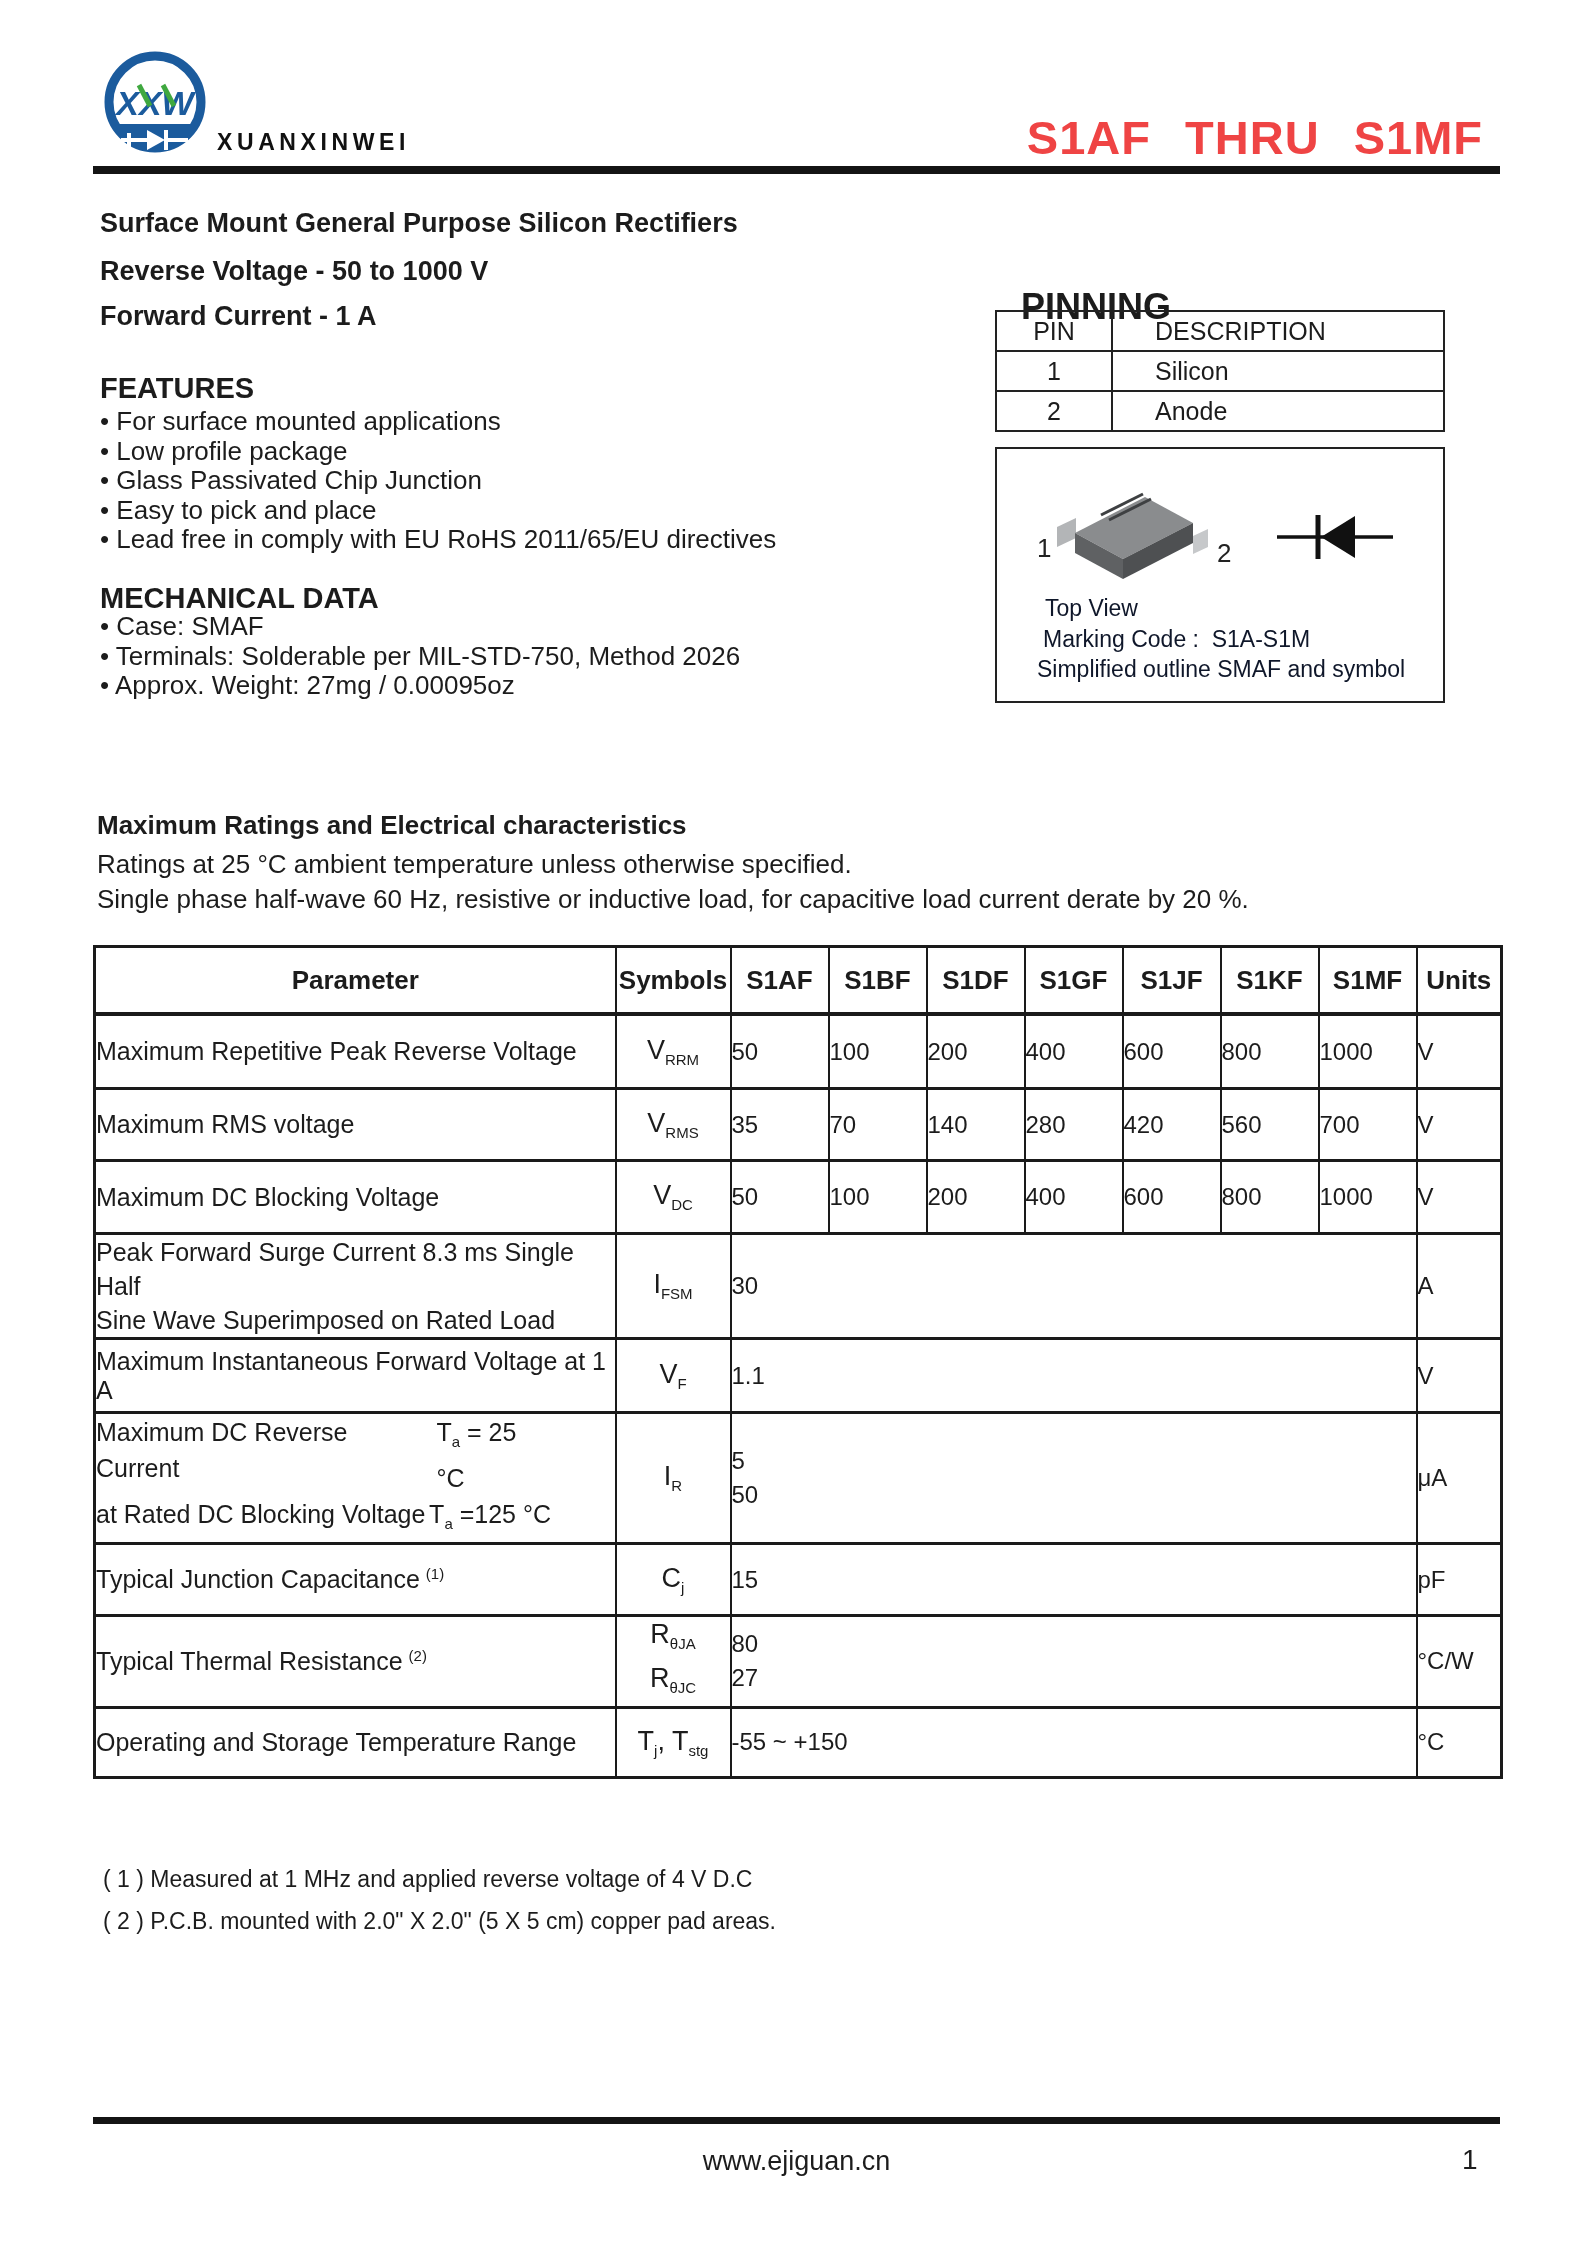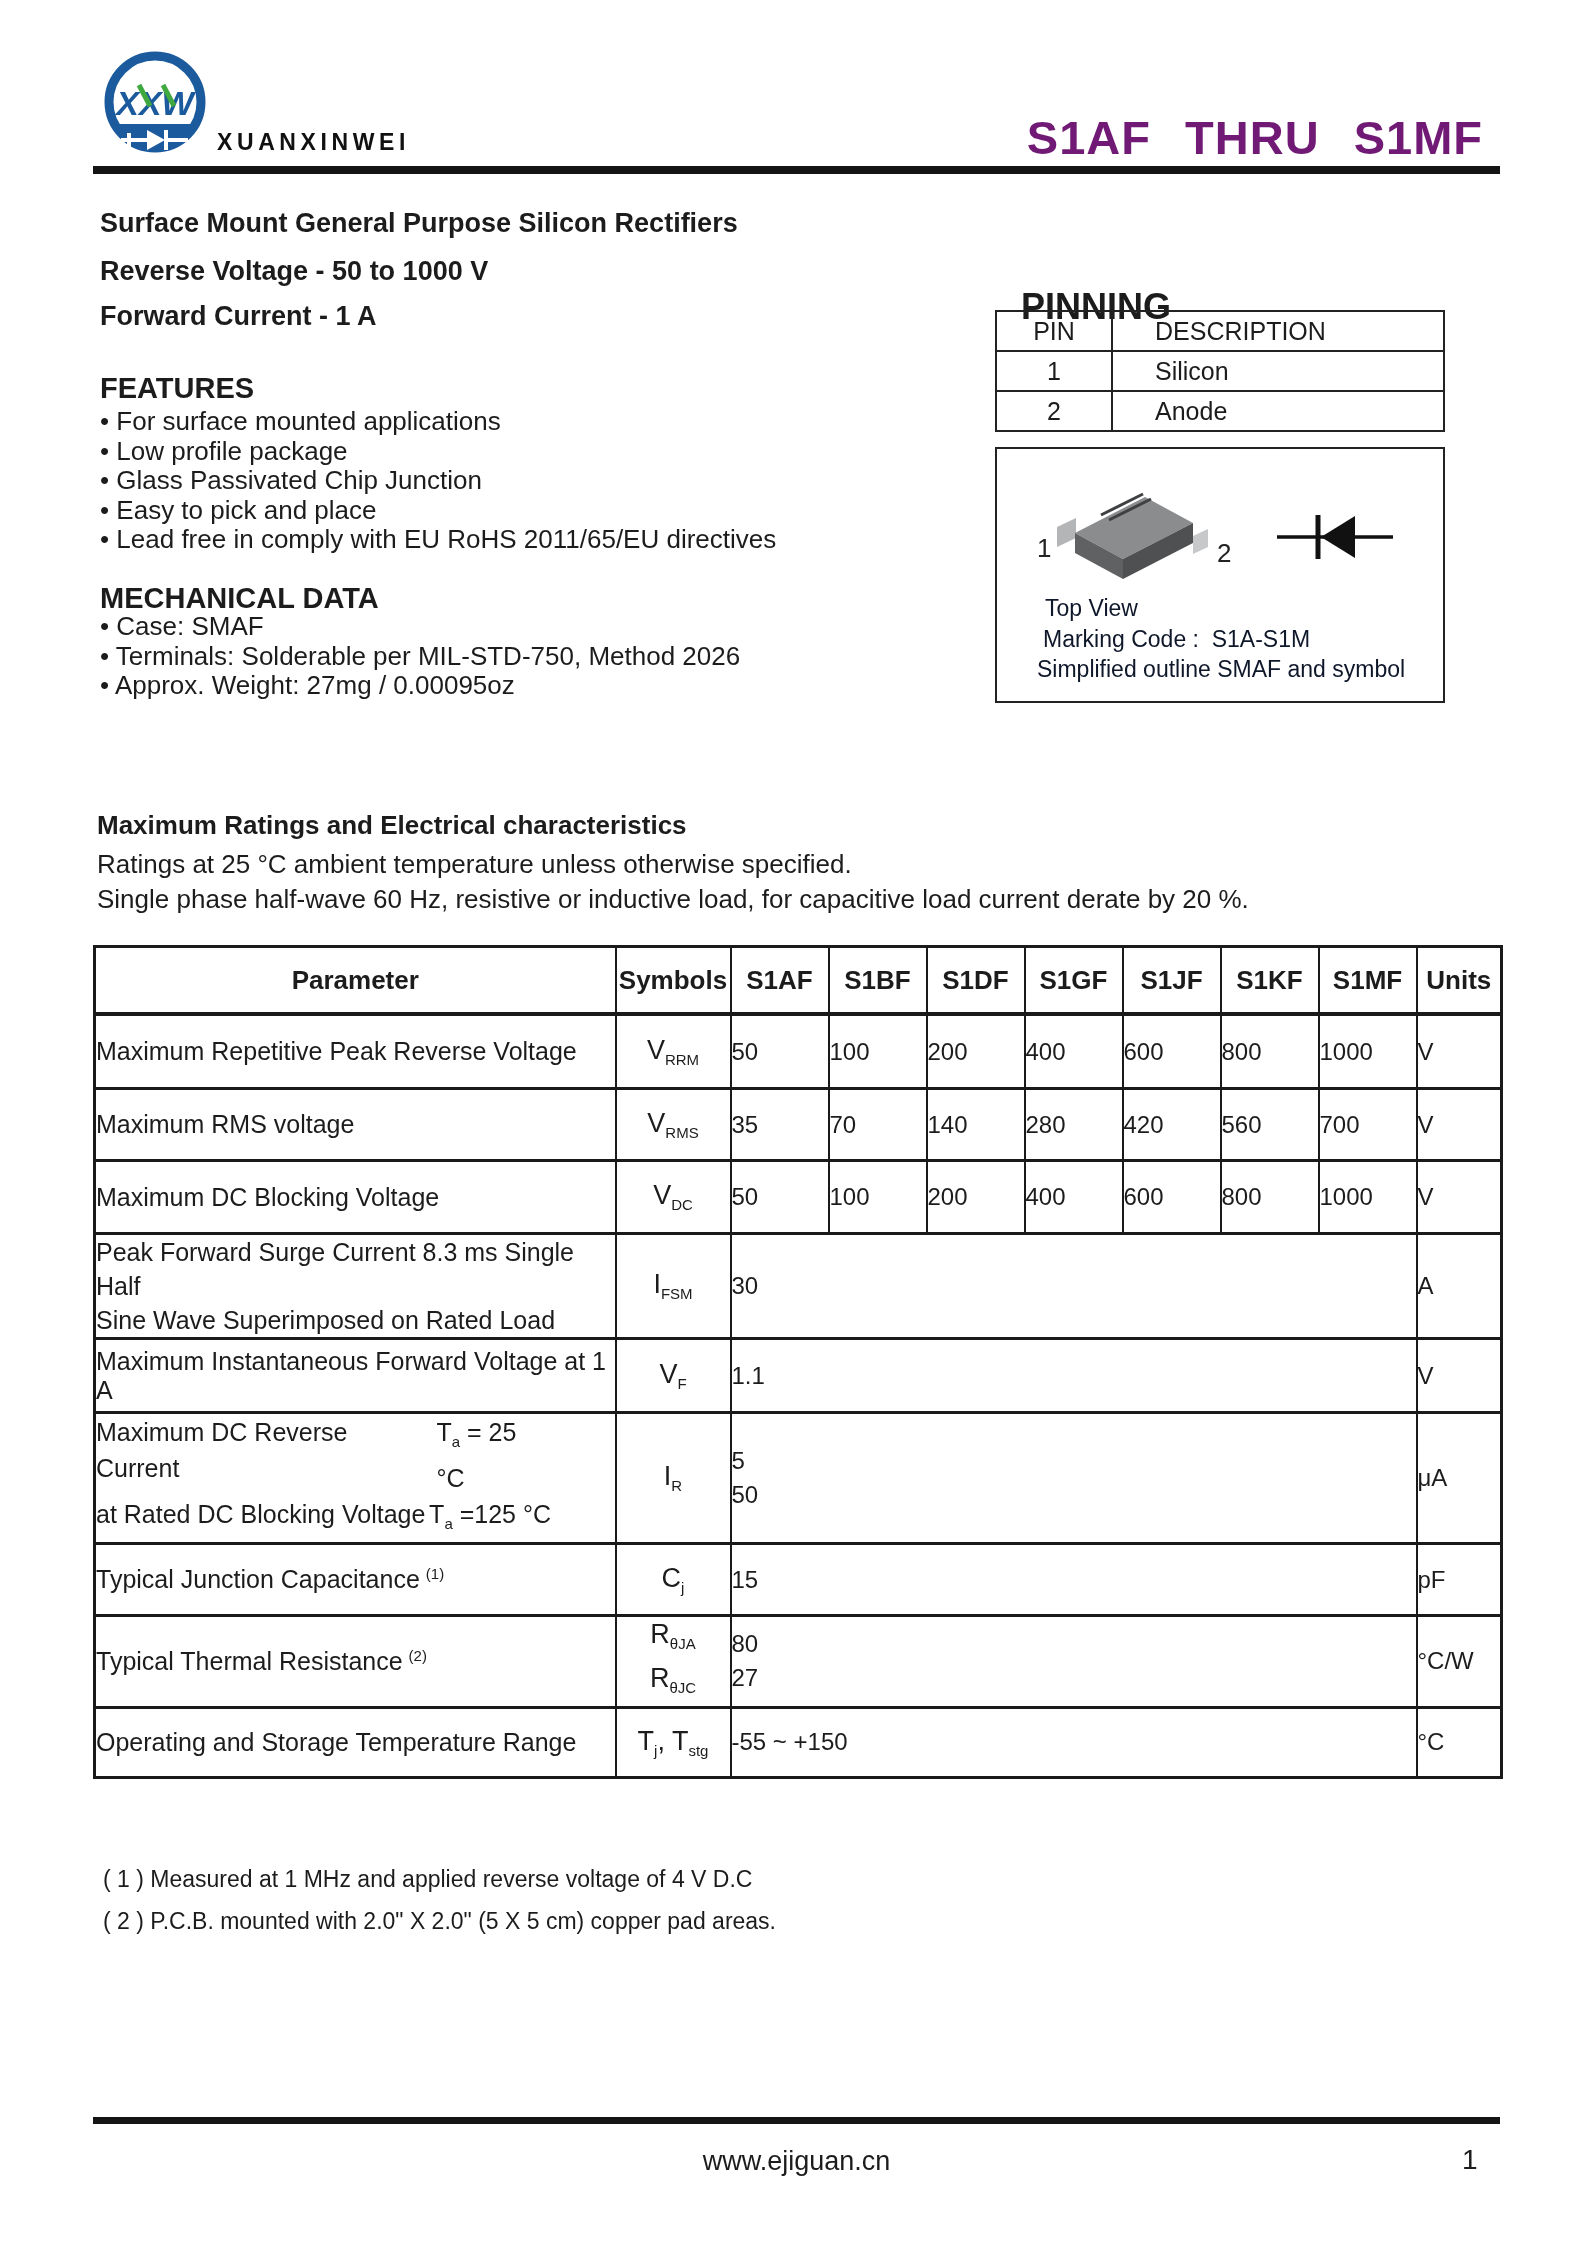--- a/index.html
+++ b/index.html
@@ -3,21 +3,21 @@
 <meta charset="utf-8">
 <style>
   html,body{margin:0;padding:0;background:#e8e8e8;}
   .page{position:relative;width:1587px;height:2245px;background:#ffffff;margin:0 auto;
         font-family:"Liberation Sans", sans-serif;color:#1c1c1c;overflow:hidden;}
 
   
   .logo-svg{position:absolute;left:93px;top:48px;}
   .logo-cn{position:absolute;left:212px;top:62px;font-size:61px;font-weight:bold;letter-spacing:3px;color:#111;}
   .logo-en{position:absolute;left:217px;top:129px;font-size:23px;font-weight:600;letter-spacing:4.6px;color:#111;}
-  .doc-title{position:absolute;top:110px;right:104px;font-size:47px;font-weight:600;letter-spacing:1px;word-spacing:20px;color:#701a75;}
+  .doc-title{position:absolute;top:110px;right:104px;font-size:47px;font-weight:600;letter-spacing:1px;word-spacing:20px;color:#ef4444;}
   .top-rule{position:absolute;left:93px;top:166px;width:1407px;height:8px;background:#141414;}
 
   
   .intro-line{position:absolute;left:100px;font-size:27px;font-weight:bold;}
   .il1{top:208px}.il2{top:256px}.il3{top:301px}
 
   .sec-h{position:absolute;left:100px;font-size:29px;font-weight:bold;}
   .features-h{top:372px}.mech-h{top:582px}
   .plain-list{position:absolute;left:100px;font-size:26px;line-height:29.6px;}
   .features-list{top:407px}.mech-list{top:612px}

